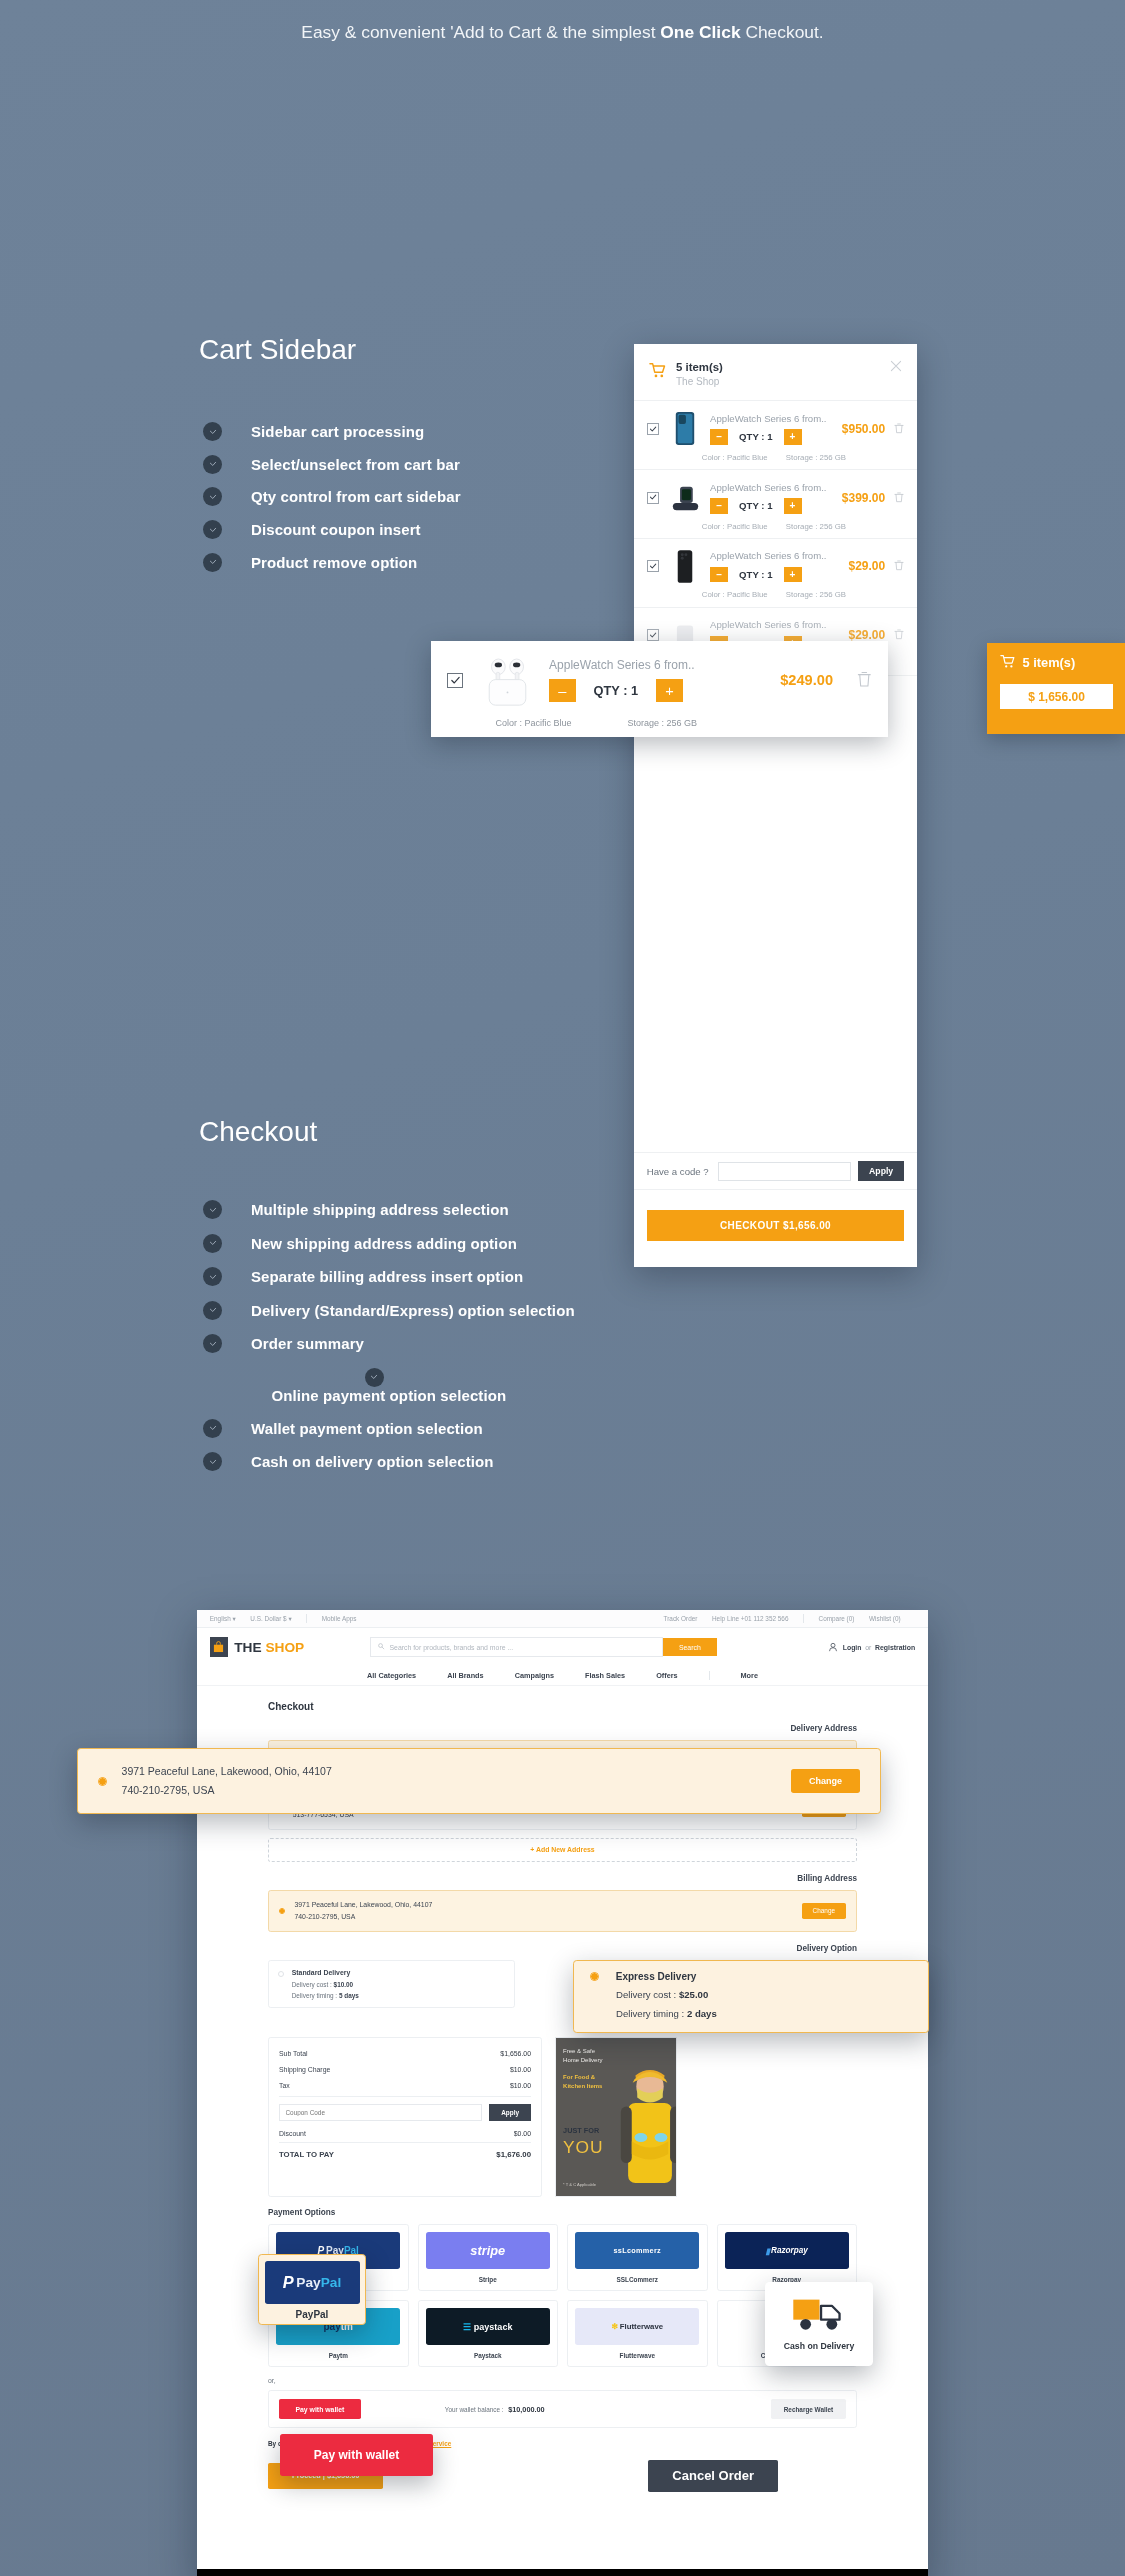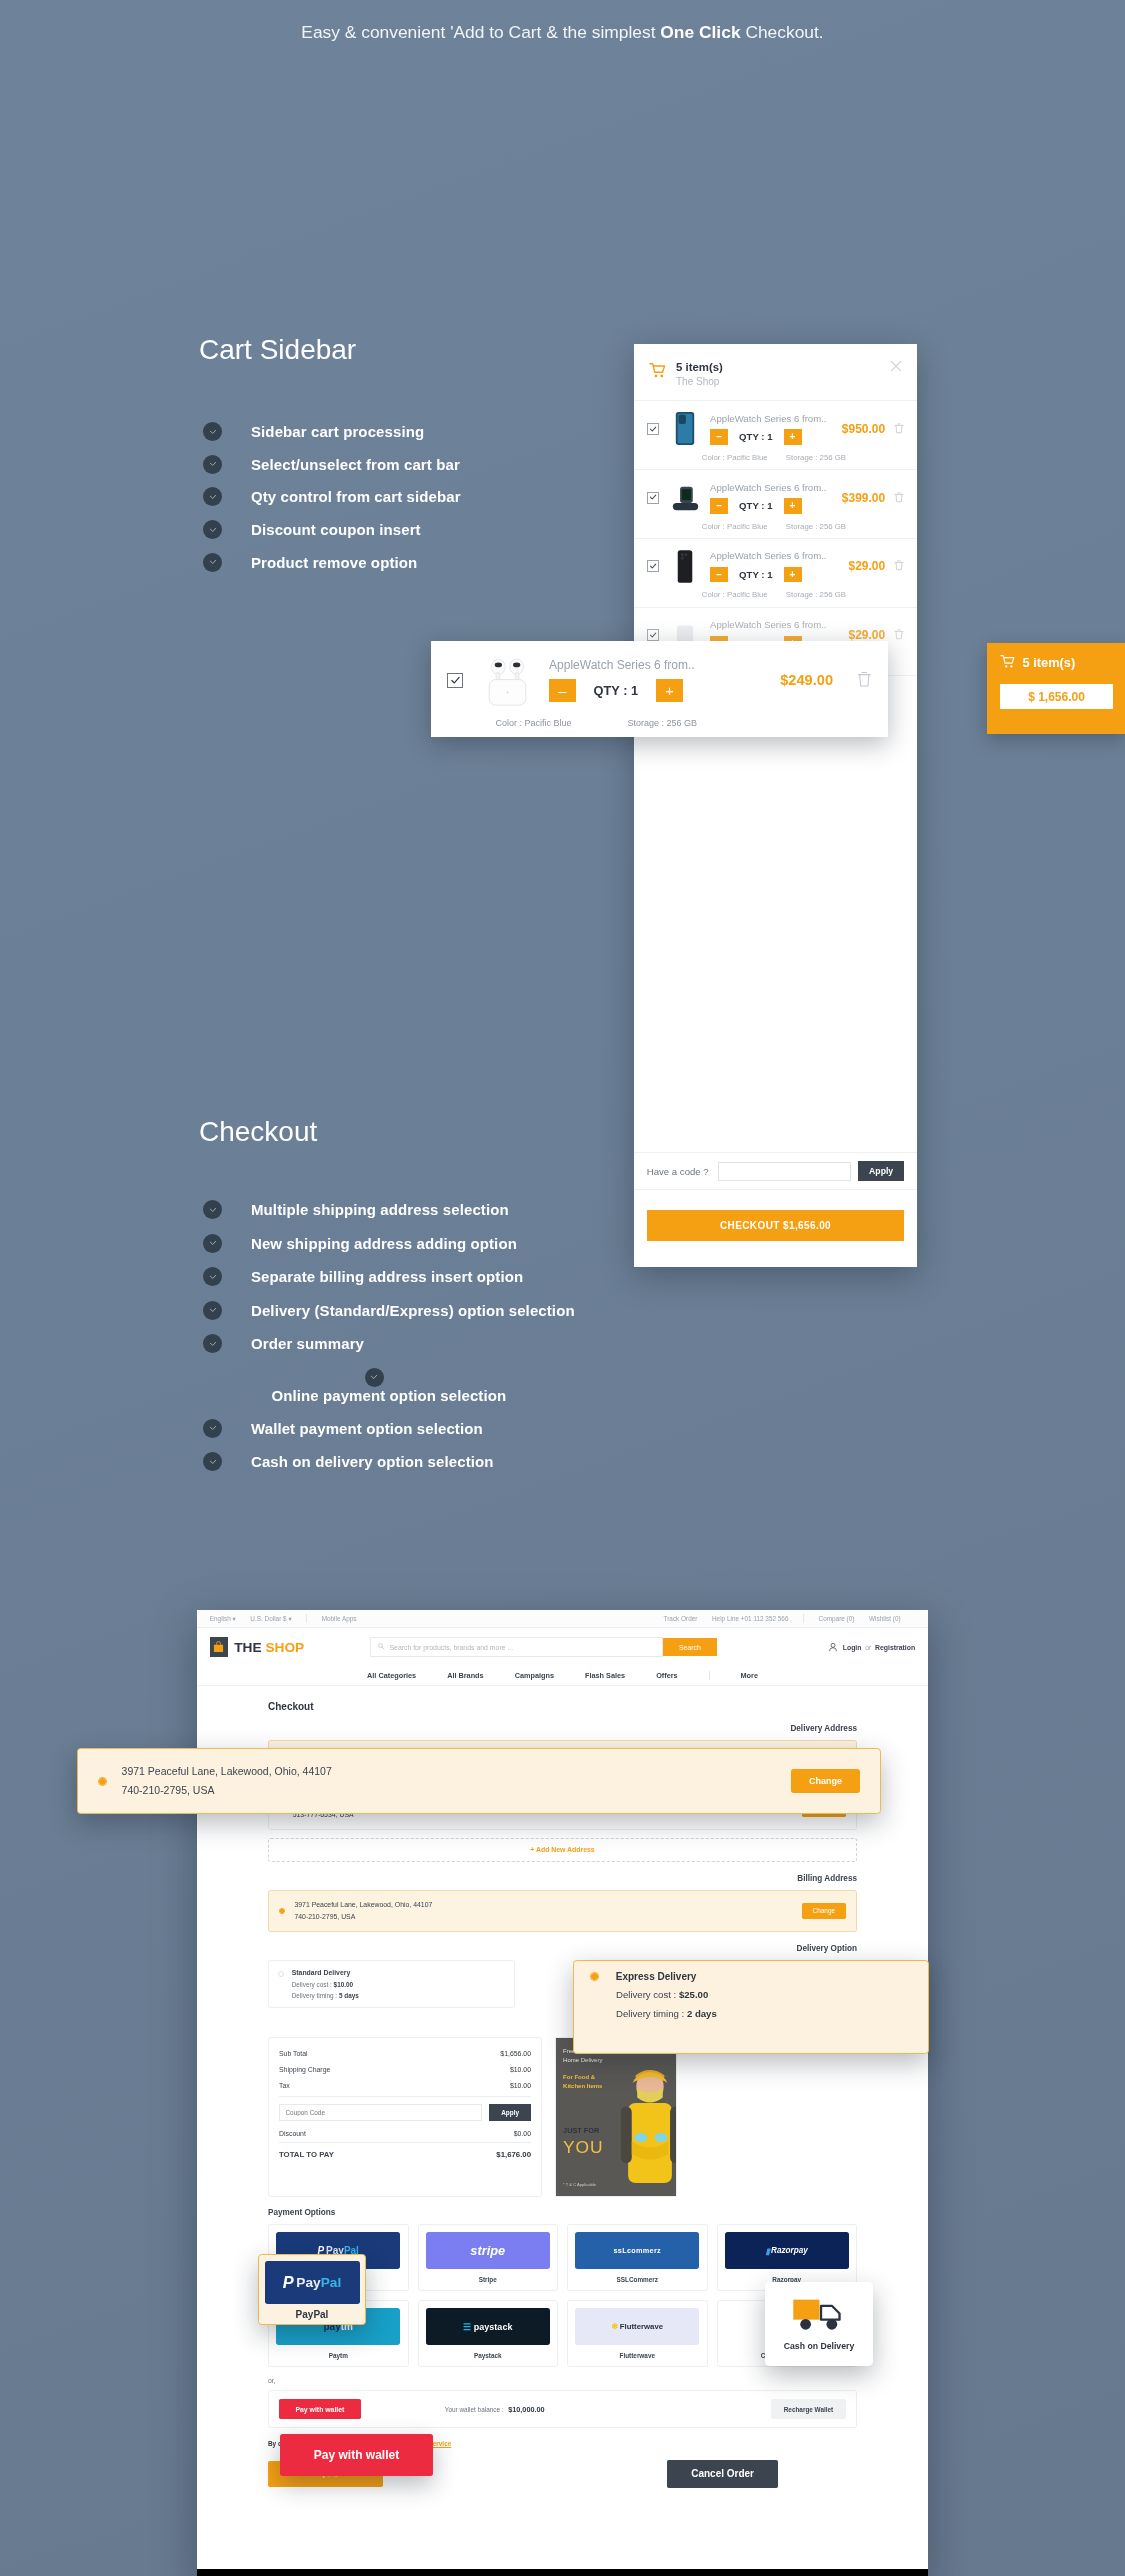--- a/index.html
+++ b/index.html
@@ -209,36 +209,36 @@
 
   .or-txt { font-size: 6.9px; color:#6b747e; margin: 10px 0 6.4px 0;}
   .wallet-row { border:0.9px solid #eceff2; border-radius:2.7px; display:flex; align-items:center; padding: 8.2px 10px; background:#fff;}
   .wallet-row .wbal { font-size: 6.4px; color:#6b747e; margin-left: 84px;}
   .wallet-row .wbal b { color:#2f3640; font-size: 7.3px; margin-left:4.6px;}
   .wallet-row .wrech { margin-left:auto; background:#f0f1f3; color:#3c4450; font-size:6.4px; font-weight:bold; padding:6.4px 12.8px; border-radius:1.8px; cursor:pointer;}
   .terms { font-size: 6.4px; color:#2f3640; font-weight:bold; margin: 12px 0 0 0;}
   .terms a { color:#f5a013; text-decoration: underline;}
   .foot-btns { display:flex; align-items:center; margin-top: 12.8px; }
   .btn-proceed { background:#f5a013; color:#fff; font-size:7.3px; font-weight:bold; padding: 8.2px 24px; border-radius:1.8px; cursor:pointer;}
-  .btn-cancel { margin-left:auto; margin-right: 79px; background:#3c4450; color:#fff; font-size:10px; font-weight:bold; padding: 8.2px 24px; border-radius:1.8px; cursor:pointer;}
+  .btn-cancel { margin-left:auto; margin-right: 79px; background:#3c4450; color:#fff; font-size:13px; font-weight:bold; padding: 8.2px 24px; border-radius:1.8px; cursor:pointer;}
   .shot-foot { position:absolute; left:0; right:0; bottom:0; height:12.8px; background:#000;}
 
   
   .ov-addr {
     position:absolute; left: 77px; top: 1726px; width: 804px; height: 66px;
     background:#fdf2e0; border:0.9px solid #f0b851; border-radius: 3.7px;
     box-shadow: 0 9px 27px rgba(15,25,40,.30); display:flex; align-items:center; padding: 0 20px;
   }
   .ov-addr .dot { width:9px;height:9px;border-radius:50%;
                   background: radial-gradient(circle,#f5a013 0 3.1px,#fff 3.3px 100%); border:0.9px solid #f5a013; flex:0 0 9px; margin-right: 14.6px;}
   .ov-addr .lines { font-size: 10.5px; color:#3c4450; line-height:1.85;}
   .ov-addr .chg { margin-left:auto; background:#f5a013; color:#fff; font-size:9px; font-weight:bold; padding: 7.3px 18px; border-radius:2.7px; cursor:pointer;}
 
   .ov-exp {
-    position:absolute; left: 573px; top: 1938px; width: 356px; height: 94px;
+    position:absolute; left: 573px; top: 1938px; width: 356px; height: 73px;
     background:#fdf2e0; border:0.9px solid #f0b851; border-radius: 3.7px;
     box-shadow: 0 9px 27px rgba(15,25,40,.30); padding: 10px 16.4px;
   }
   .ov-exp .e1 { display:flex; align-items:center; font-size: 10px; font-weight:bold; color:#2f3640;}
   .ov-exp .e1 .dot { width:9px;height:9px;border-radius:50%;
                      background: radial-gradient(circle,#f5a013 0 3.1px,#fff 3.3px 100%); border:0.9px solid #f5a013; flex:0 0 9px; margin-right: 16.4px;}
   .ov-exp .e2 { font-size: 9.6px; color:#3c4450; margin-top: 7.3px; margin-left: 25.6px;}
   .ov-exp .e2 b { color:#2f3640; }
 
   .ov-paypal {

